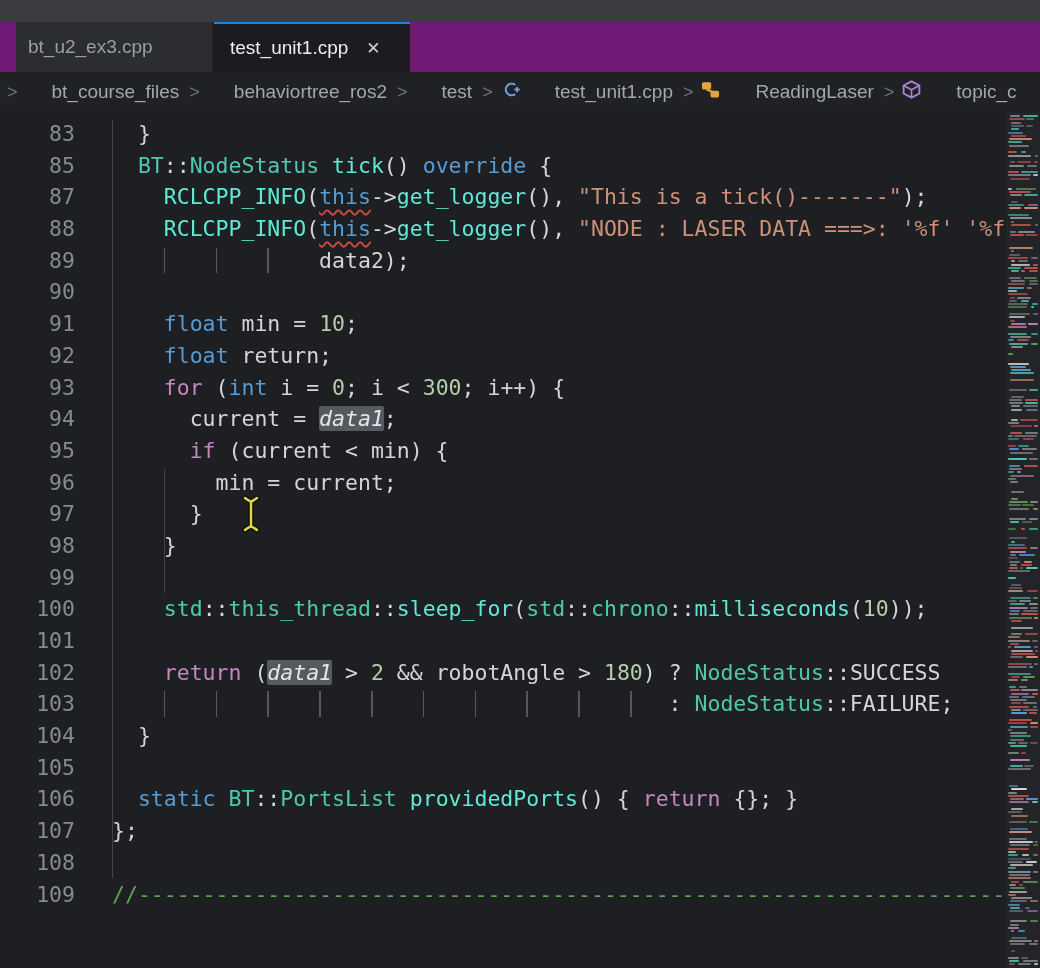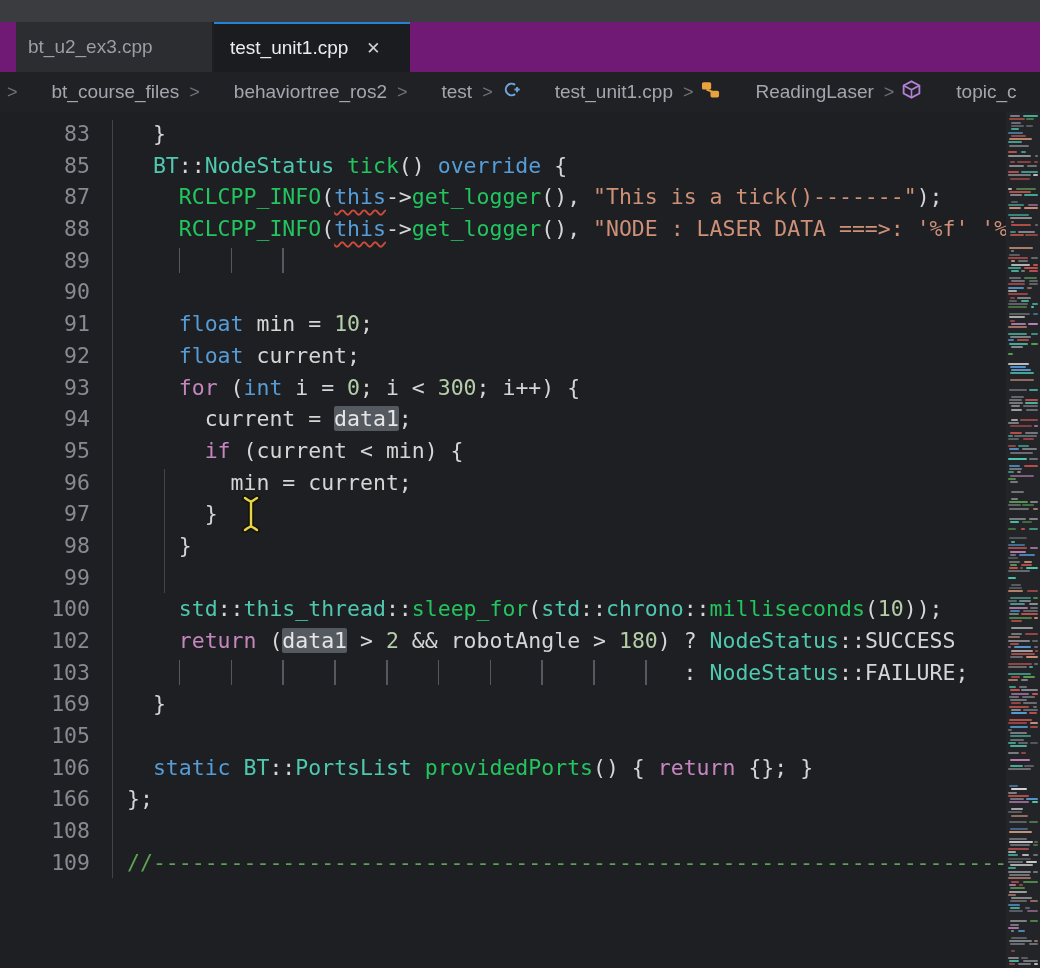--- a/index.html
+++ b/index.html
@@ -18,32 +18,32 @@
                display:flex;align-items:center;font-size:19px;color:#a2a7ad;white-space:nowrap;overflow:hidden;}
   .crumb{margin:0 3px;padding-left:24px;}
   .chev{color:#71757c;font-size:18px;margin:0 7px;}
   .bc-icon{display:inline-block;vertical-align:-4px;margin-right:7px;}
 
   
   .editor{position:absolute;left:0;top:112px;width:1040px;height:856px;background:#1e1f23;}
   .rows{position:absolute;left:0;top:6px;right:34px;bottom:0;overflow:hidden;}
   .row{display:flex;height:31.7px;line-height:31.7px;
        font-family:"DejaVu Sans Mono",monospace;font-size:21.5px;white-space:pre;}
-  .gutter-num{flex:0 0 75px;text-align:right;color:#878b91;margin-left:15px;}
+  .gutter-num{flex:0 0 75px;text-align:right;color:#878b91;}
   .code-text{margin-left:37px;position:relative;color:#d5d5d5;}
   .tok-fg{color:#d5d5d5;}
   .tok-kw{color:#569cd6;}
   .tok-ctl{color:#c586c0;}
   .tok-type{color:#4ec9b0;}
-  .tok-fn{color:#22c55e;}
+  .tok-fn{color:#5eead4;}
   .tok-str{color:#ce9178;}
   .tok-num{color:#b5cea8;}
   .tok-cmt{color:#5da355;}
   .tok-err{color:#569cd6;text-decoration:underline wavy #cf4a3a 1.5px;text-underline-offset:5px;}
-  .tok-hl{color:#e6e6e6;background:#555a61;border-radius:2px;}
+  .tok-hl{color:#e6e6e6;background:#555a61;border-radius:2px;font-style:italic;}
   .guide{position:absolute;top:3px;bottom:3px;width:1.5px;background:#55585e;}
   .vguide{position:absolute;width:1.3px;background:#41444a;}
 
   
   .minimap{position:absolute;right:0;top:0;width:34px;height:856px;background:#232428;overflow:hidden;}
   .mm-line{position:absolute;height:2px;border-radius:1px;}
 
   .cursor-ibeam{position:absolute;left:241px;top:383px;width:20px;height:38px;pointer-events:none;}
 </style>
 </head>
@@ -99,38 +99,39 @@
 
   <div class="editor">
     <div class="rows">
 
       <div class="vguide" style="left:112px;top:2px;height:758px;"></div>
       <div class="vguide" style="left:163.8px;top:351px;height:124px;"></div>
     <div class="row"><div class="gutter-num">83</div><div class="code-text"><span class="tok-fg">  }</span></div></div>
         <div class="row"><div class="gutter-num">85</div><div class="code-text"><span class="tok-fg">  </span><span class="tok-type">BT</span><span class="tok-fg">::</span><span class="tok-type">NodeStatus</span><span class="tok-fg"> </span><span class="tok-fn">tick</span><span class="tok-fg">() </span><span class="tok-kw">override</span><span class="tok-fg"> {</span></div></div>
         <div class="row"><div class="gutter-num">87</div><div class="code-text"><span class="tok-fg">    </span><span class="tok-fn">RCLCPP_INFO</span><span class="tok-fg">(</span><span class="tok-err">this</span><span class="tok-fg">-&gt;</span><span class="tok-fn">get_logger</span><span class="tok-fg">(), </span><span class="tok-str">"This is a tick()-------"</span><span class="tok-fg">);</span></div></div>
         <div class="row"><div class="gutter-num">88</div><div class="code-text"><span class="tok-fg">    </span><span class="tok-fn">RCLCPP_INFO</span><span class="tok-fg">(</span><span class="tok-err">this</span><span class="tok-fg">-&gt;</span><span class="tok-fn">get_logger</span><span class="tok-fg">(), </span><span class="tok-str">"NODE : LASER DATA ===&gt;: '%f' '%f'</span></div></div>
-        <div class="row"><div class="gutter-num">89</div><div class="code-text"><i class="guide" style="left: 51.8px;"></i><i class="guide" style="left: 103.6px;"></i><i class="guide" style="left: 155.4px;"></i></div></div>
+        <div class="row"><div class="gutter-num">89</div><div class="code-text"><i class="guide" style="left: 51.8px;"></i><i class="guide" style="left: 103.6px;"></i><i class="guide" style="left: 155.4px;"></i><span class="tok-fg">                data2);</span></div></div>
         <div class="row"><div class="gutter-num">90</div><div class="code-text"></div></div>
         <div class="row"><div class="gutter-num">91</div><div class="code-text"><span class="tok-fg">    </span><span class="tok-kw">float</span><span class="tok-fg"> min = </span><span class="tok-num">10</span><span class="tok-fg">;</span></div></div>
-        <div class="row"><div class="gutter-num">92</div><div class="code-text"><span class="tok-fg">    </span><span class="tok-kw">float</span><span class="tok-fg"> current;</span></div></div>
+        <div class="row"><div class="gutter-num">92</div><div class="code-text"><span class="tok-fg">    </span><span class="tok-kw">float</span><span class="tok-fg"> return;</span></div></div>
         <div class="row"><div class="gutter-num">93</div><div class="code-text"><span class="tok-fg">    </span><span class="tok-ctl">for</span><span class="tok-fg"> (</span><span class="tok-kw">int</span><span class="tok-fg"> i = </span><span class="tok-num">0</span><span class="tok-fg">; i &lt; </span><span class="tok-num">300</span><span class="tok-fg">; i++) {</span></div></div>
         <div class="row"><div class="gutter-num">94</div><div class="code-text"><span class="tok-fg">      current = </span><span class="tok-hl">data1</span><span class="tok-fg">;</span></div></div>
         <div class="row"><div class="gutter-num">95</div><div class="code-text"><span class="tok-fg">      </span><span class="tok-ctl">if</span><span class="tok-fg"> (current &lt; min) {</span></div></div>
         <div class="row"><div class="gutter-num">96</div><div class="code-text"><span class="tok-fg">        min = current;</span></div></div>
         <div class="row"><div class="gutter-num">97</div><div class="code-text"><span class="tok-fg">      }</span></div></div>
         <div class="row"><div class="gutter-num">98</div><div class="code-text"><span class="tok-fg">    }</span></div></div>
         <div class="row"><div class="gutter-num">99</div><div class="code-text"></div></div>
         <div class="row"><div class="gutter-num">100</div><div class="code-text"><span class="tok-fg">    </span><span class="tok-type">std</span><span class="tok-fg">::</span><span class="tok-type">this_thread</span><span class="tok-fg">::</span><span class="tok-fn">sleep_for</span><span class="tok-fg">(</span><span class="tok-type">std</span><span class="tok-fg">::</span><span class="tok-type">chrono</span><span class="tok-fg">::</span><span class="tok-fn">milliseconds</span><span class="tok-fg">(</span><span class="tok-num">10</span><span class="tok-fg">));</span></div></div>
+        <div class="row"><div class="gutter-num">101</div><div class="code-text"></div></div>
         <div class="row"><div class="gutter-num">102</div><div class="code-text"><span class="tok-fg">    </span><span class="tok-ctl">return</span><span class="tok-fg"> (</span><span class="tok-hl">data1</span><span class="tok-fg"> &gt; </span><span class="tok-num">2</span><span class="tok-fg"> &amp;&amp; robotAngle &gt; </span><span class="tok-num">180</span><span class="tok-fg">) ? </span><span class="tok-type">NodeStatus</span><span class="tok-fg">::SUCCESS</span></div></div>
         <div class="row"><div class="gutter-num">103</div><div class="code-text"><i class="guide" style="left: 51.8px;"></i><i class="guide" style="left: 103.6px;"></i><i class="guide" style="left: 155.4px;"></i><i class="guide" style="left: 207.2px;"></i><i class="guide" style="left: 259px;"></i><i class="guide" style="left: 310.8px;"></i><i class="guide" style="left: 362.6px;"></i><i class="guide" style="left: 414.4px;"></i><i class="guide" style="left: 466.2px;"></i><i class="guide" style="left: 518px;"></i><span class="tok-fg">                                           </span><span class="tok-fg">: </span><span class="tok-type">NodeStatus</span><span class="tok-fg">::FAILURE;</span></div></div>
-        <div class="row"><div class="gutter-num">169</div><div class="code-text"><span class="tok-fg">  }</span></div></div>
+        <div class="row"><div class="gutter-num">104</div><div class="code-text"><span class="tok-fg">  }</span></div></div>
         <div class="row"><div class="gutter-num">105</div><div class="code-text"></div></div>
         <div class="row"><div class="gutter-num">106</div><div class="code-text"><span class="tok-fg">  </span><span class="tok-kw">static</span><span class="tok-fg"> </span><span class="tok-type">BT</span><span class="tok-fg">::</span><span class="tok-type">PortsList</span><span class="tok-fg"> </span><span class="tok-fn">providedPorts</span><span class="tok-fg">() { </span><span class="tok-ctl">return</span><span class="tok-fg"> {}; }</span></div></div>
-        <div class="row"><div class="gutter-num">166</div><div class="code-text"><span class="tok-fg">};</span></div></div>
+        <div class="row"><div class="gutter-num">107</div><div class="code-text"><span class="tok-fg">};</span></div></div>
         <div class="row"><div class="gutter-num">108</div><div class="code-text"></div></div>
         <div class="row"><div class="gutter-num">109</div><div class="code-text"><span class="tok-cmt">//--------------------------------------------------------------------------------</span></div></div>
       </div>
 
     <div class="minimap">
         <div class="mm-line" style="left: 4px; top: 3px; width: 10.3155px; background: rgb(132, 136, 141); opacity: 0.886734;"></div>
         <div class="mm-line" style="left: 16.9575px; top: 3px; width: 15.0425px; background: rgb(78, 201, 176); opacity: 0.804127;"></div>
         <div class="mm-line" style="left: 3px; top: 6.3px; width: 15.5374px; background: rgb(199, 84, 80); opacity: 0.709894;"></div>
         <div class="mm-line" style="left: 20.2237px; top: 6.3px; width: 7.76493px; background: rgb(93, 163, 85); opacity: 0.639062;"></div>
         <div class="mm-line" style="left: 5px; top: 9.6px; width: 10.406px; background: rgb(132, 136, 141); opacity: 0.747526;"></div>

